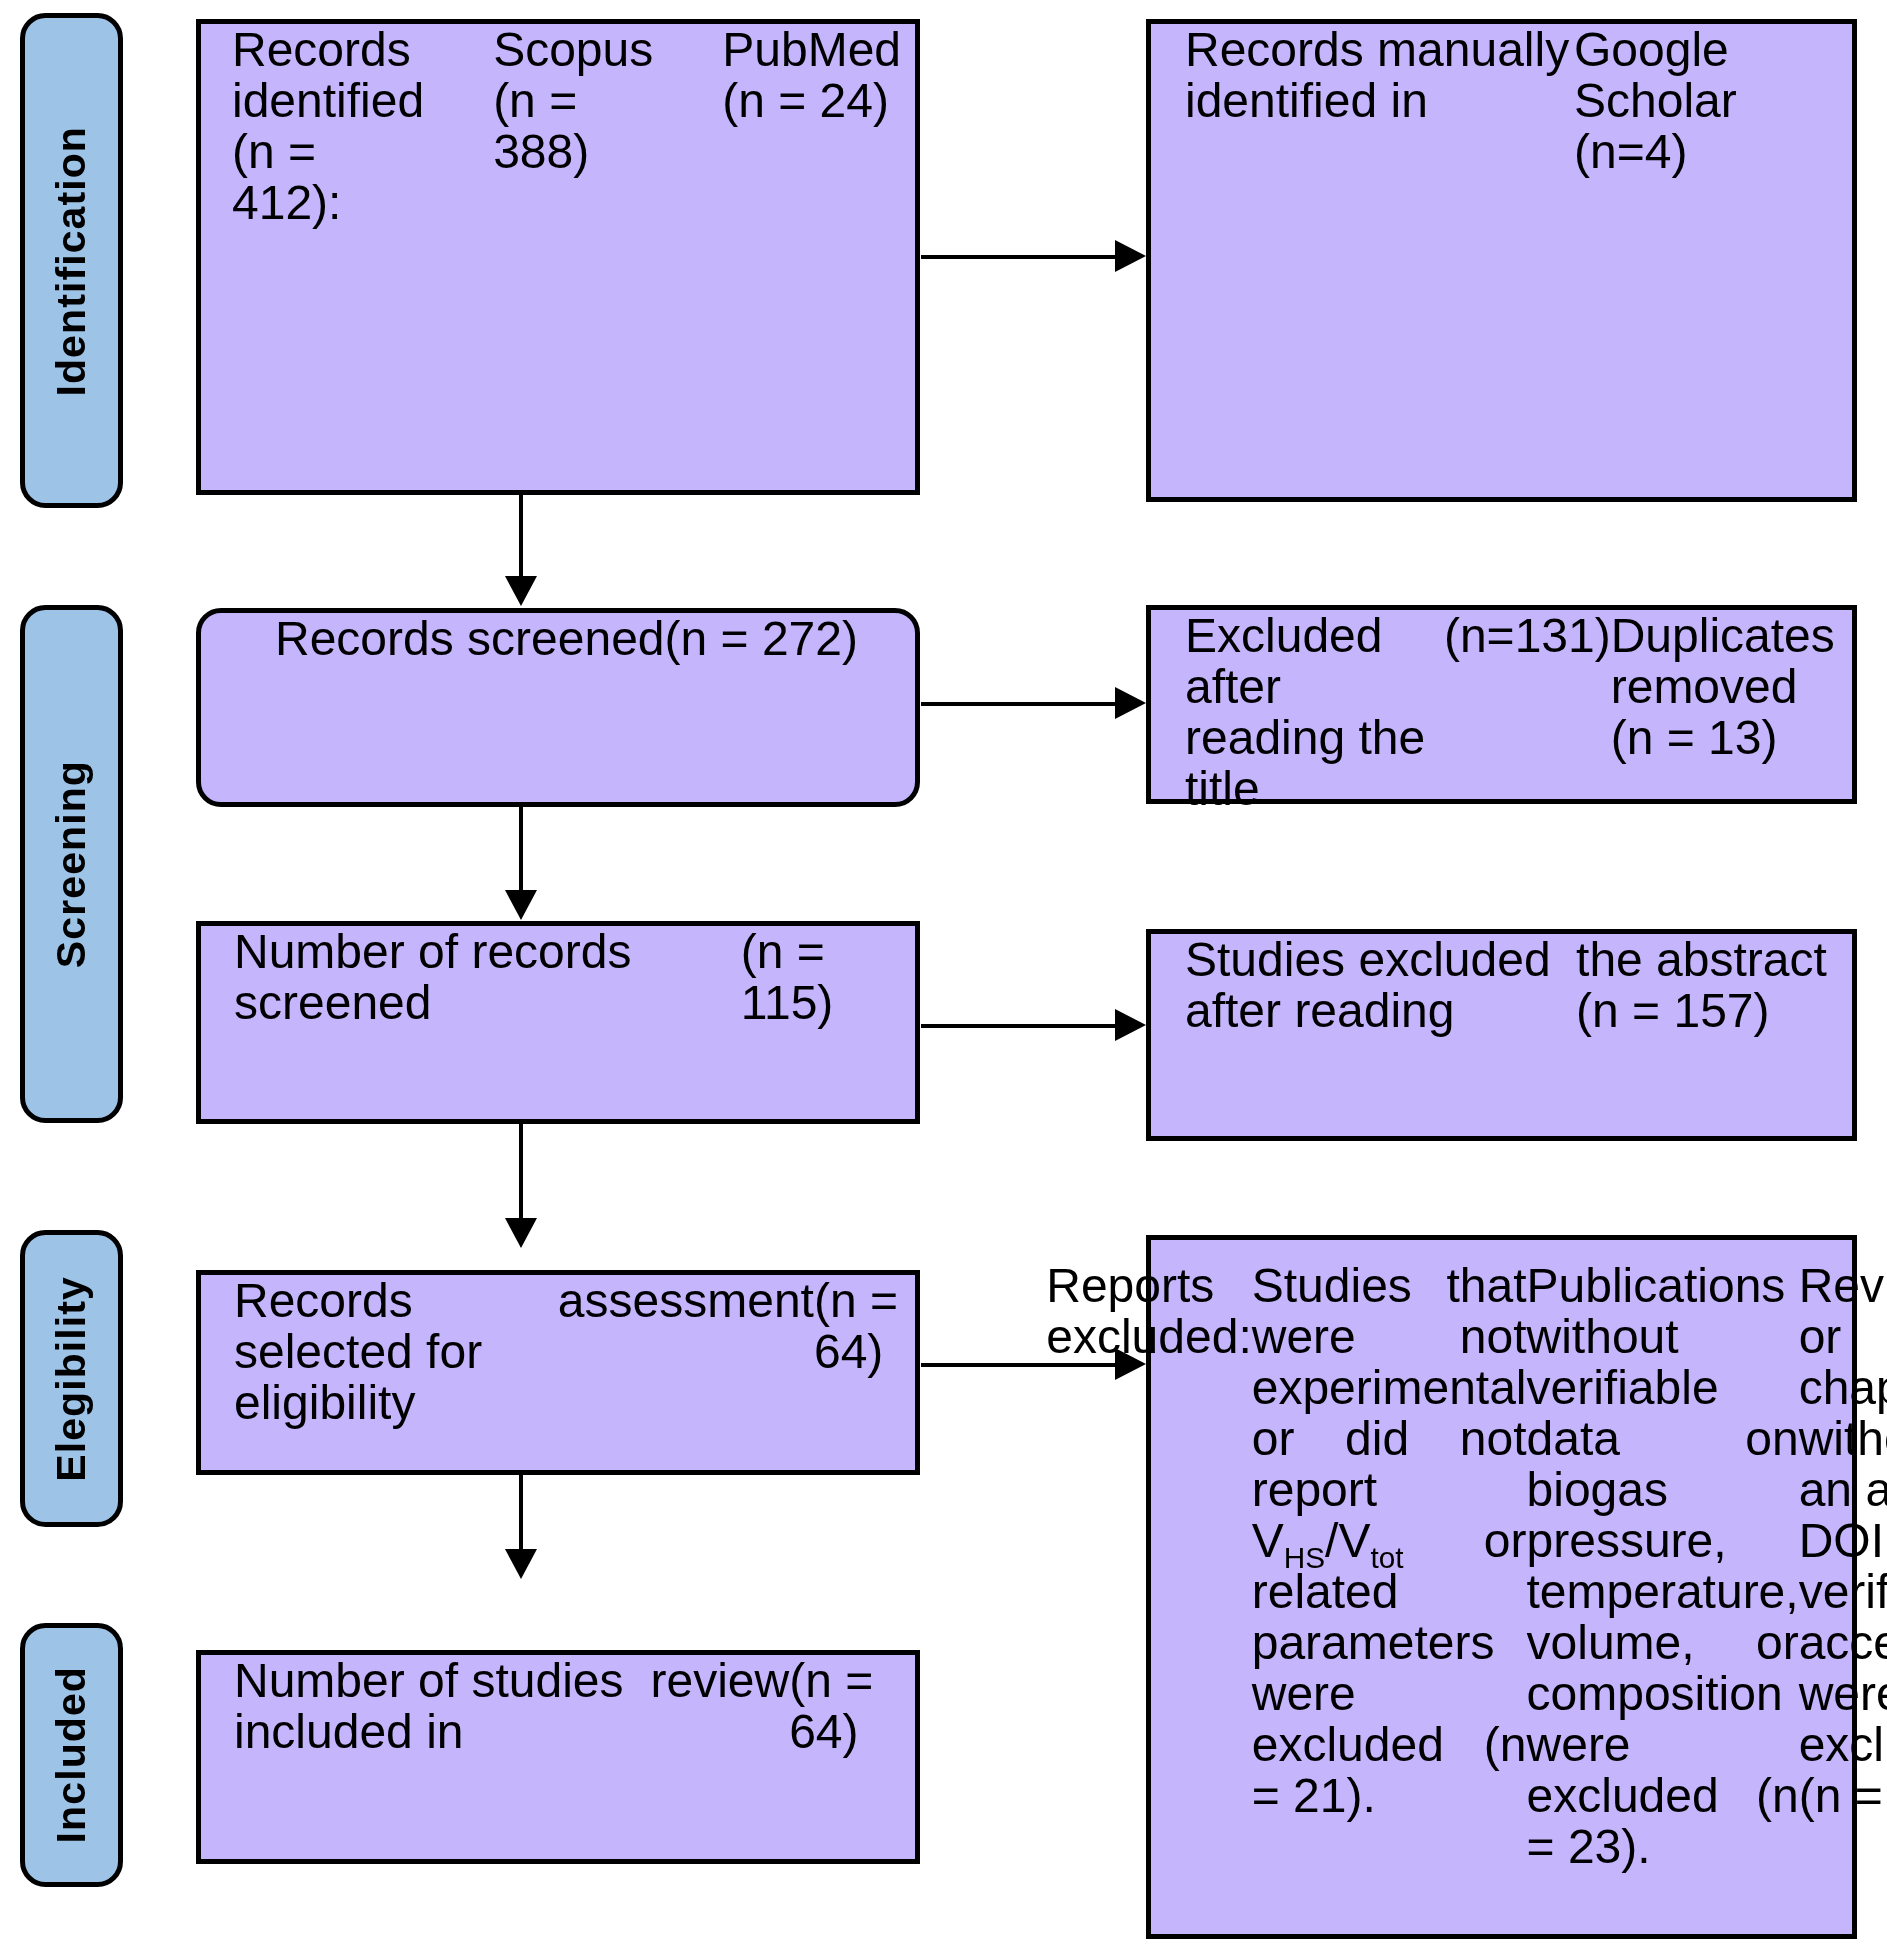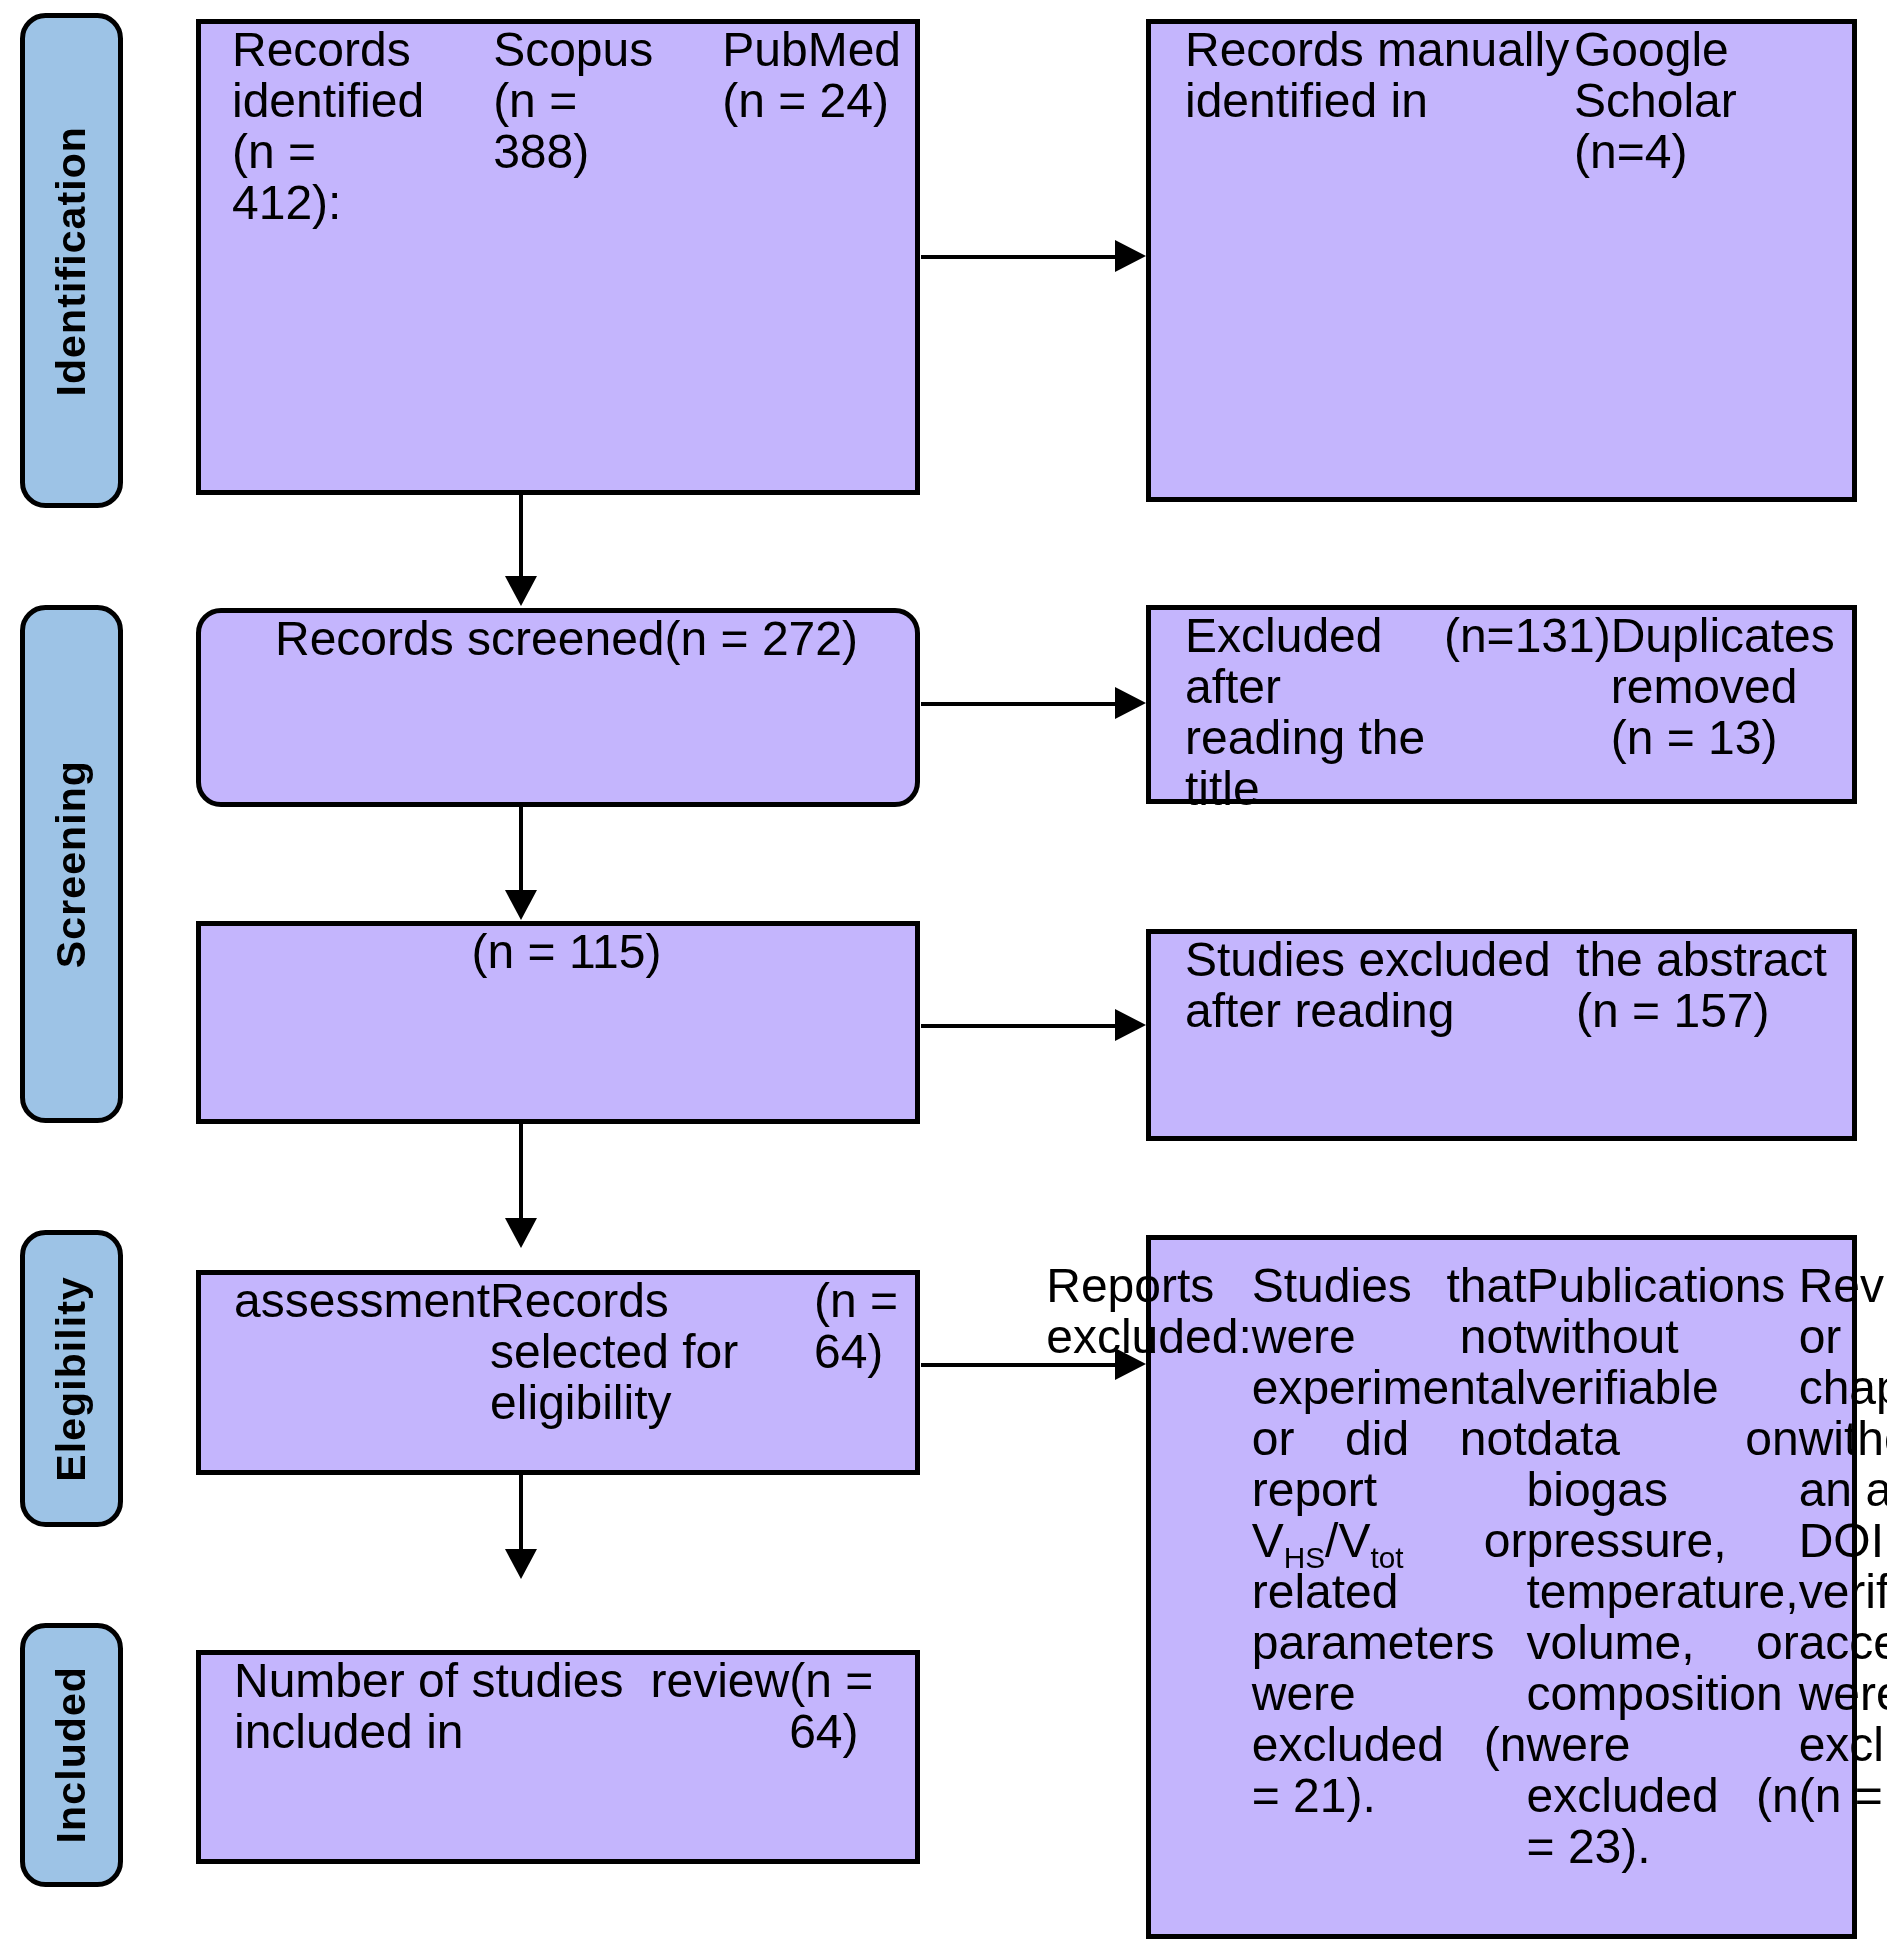--- a/index.html
+++ b/index.html
@@ -64,26 +64,27 @@
     <div class="line-el indent">Scopus (n = 388)</div>
     <div class="line-el indent">PubMed (n = 24)</div>
   </div>
 
   <div class="fbox lbox" style="top:608px;height:199px;border-radius:25px;">
     <div class="line-el">Records screened</div>
     <div class="line-el">(n = 272)</div>
   </div>
 
   <div class="fbox lbox" style="top:921px;height:203px;">
+    <div class="line-el">Number of records screened</div>
     <div class="line-el">(n = 115)</div>
   </div>
 
   <div class="fbox lbox" style="top:1270px;height:205px;">
+    <div class="line-el">Records selected for eligibility</div>
     <div class="line-el">assessment</div>
-    <div class="line-el">Records selected for eligibility</div>
     <div class="line-el">(n = 64)</div>
   </div>
 
   <div class="fbox lbox" style="top:1650px;height:214px;">
     <div class="line-el">Number of studies included in</div>
     <div class="line-el">review</div>
     <div class="line-el">(n = 64)</div>
   </div>
 
   <div class="fbox rbox" style="top:18.6px;height:483px;padding-bottom:50px;">

